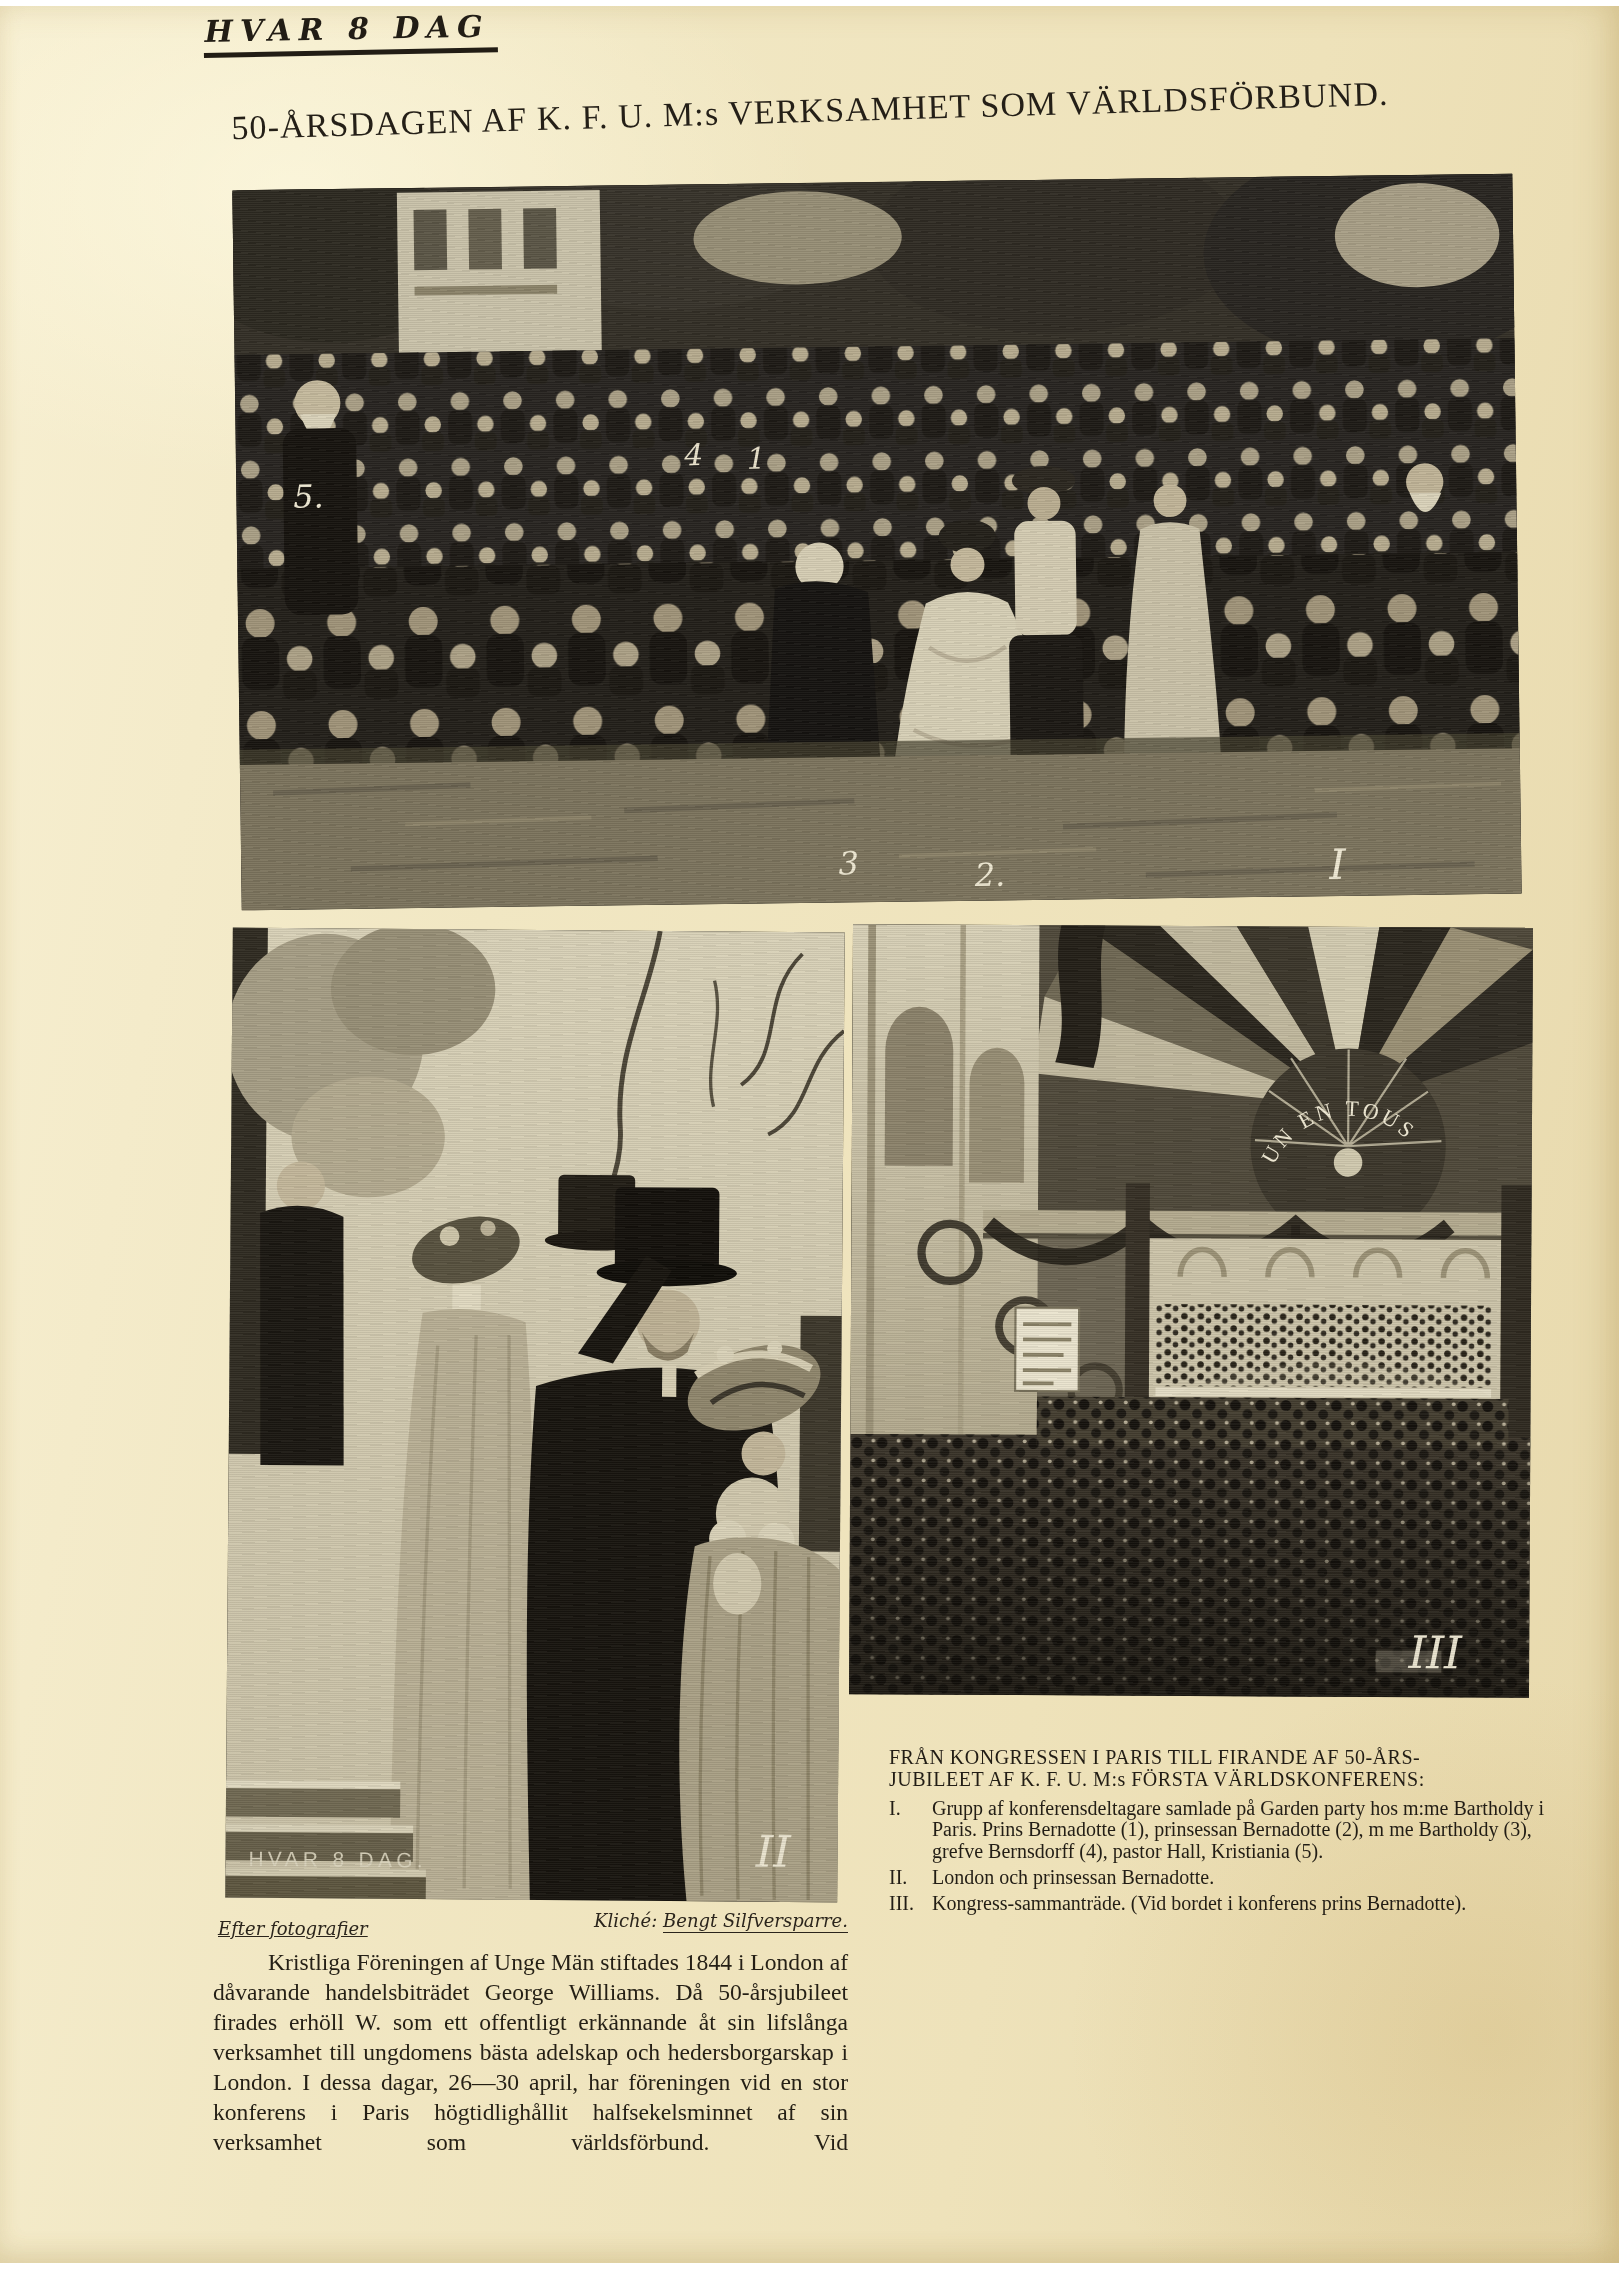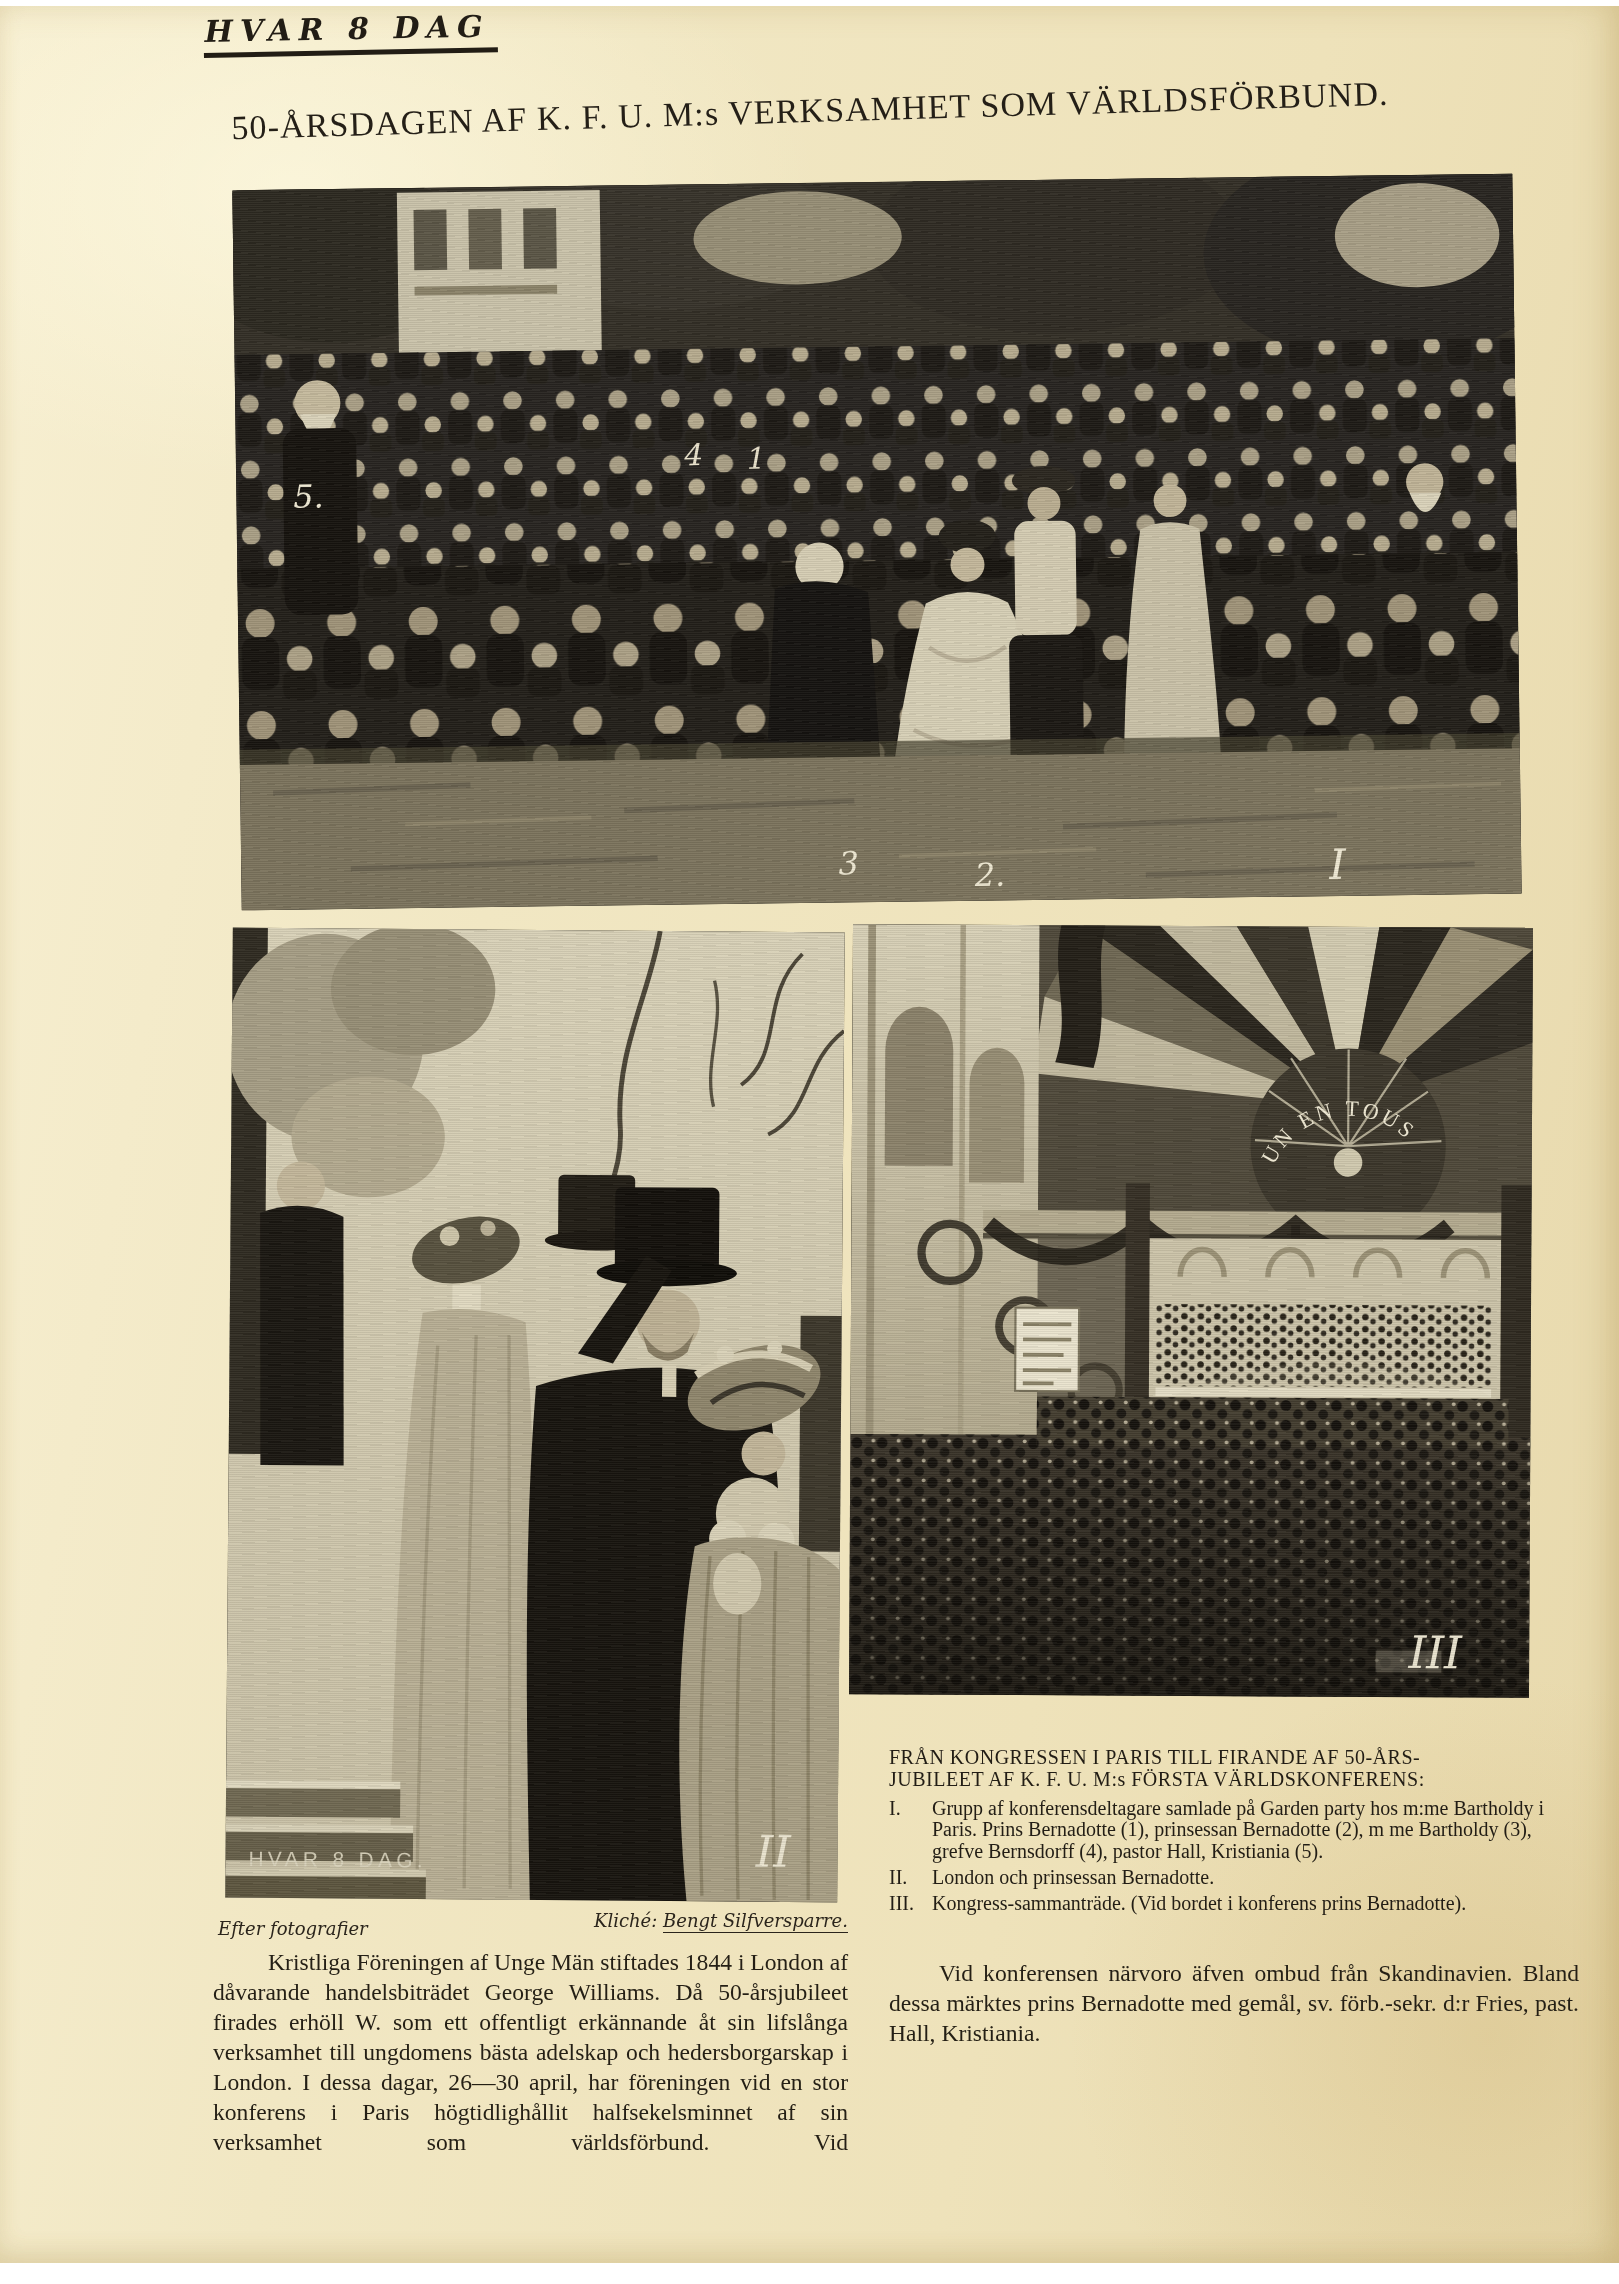--- a/index.html
+++ b/index.html
@@ -23,21 +23,21 @@
   .photo{position:absolute;overflow:hidden;background:#3c382e;}
   .photo svg{display:block;width:100%;height:100%;}
   .photo .halftone{position:absolute;inset:0;pointer-events:none;
       background-image:repeating-linear-gradient(0deg, rgba(20,16,10,.07) 0 1.1px, rgba(245,240,220,.05) 1.1px 2.2px);}
   #photo1{left:237px;top:182px;width:1280px;height:720px;transform:rotate(-0.75deg);}
   #photo2{left:229px;top:930px;width:612px;height:970px;transform:rotate(0.45deg);}
   #photo3{left:851px;top:926px;width:680px;height:770px;transform:rotate(0.3deg);}
   
   .credits{position:absolute;left:218px;top:1906px;width:630px;height:38px;
            font-family:"DejaVu Serif", serif;font-style:italic;font-size:18px;color:#2b251c;}
-  .credit-left{position:absolute;left:0;top:12px;}
+  .credit-left{position:absolute;left:0;top:12px;text-decoration:underline;}
   .credit-right{position:absolute;right:0;top:4px;}
   .credit-right .cliche-name{border-bottom:1.6px double #2b251c;padding-bottom:0.5px;}
   
   .caption{position:absolute;left:889px;top:1746px;width:690px;color:#221d15;}
   .cap-heading{font-size:20px;letter-spacing:0.5px;line-height:22px;font-weight:400;}
   .cap-items{margin-top:7.7px;font-size:20px;line-height:21.4px;}
   .cap-item{display:flex;margin-bottom:5px;}
   .cap-num{flex:0 0 43px;}
   .cap-text{flex:1;}
   
@@ -298,16 +298,15 @@
         <span class="cap-num">III.</span>
         <span class="cap-text">Kongress-sammanträde.  (Vid bordet i konferens prins Bernadotte).</span>
       </div>
     </div>
   </div>
 
   <div class="bodycol" id="body-left">
     <p>Kristliga Föreningen af Unge Män stiftades 1844 i London af dåvarande handelsbiträdet George Williams.  Då 50-årsjubileet firades erhöll W. som ett offentligt erkännande åt sin lifslånga verksamhet till ungdomens bästa adelskap och hedersborgarskap i London.  I dessa dagar, 26—30 april, har föreningen vid en stor konferens i Paris högtidlighållit halfsekelsminnet af sin verksamhet som världsförbund.  Vid</p>
   </div>
   <div class="bodycol" id="body-right">
-    <p class="indent">Vid konferensen närvoro äfven ombud från Skandinavien.  Bland dessa märktes prins Bernadotte med gemål, sv. förb.-sekr. d:r Fries, past. Hall, Kristiania.</p>
   </div>
 </div>
 
 
 </body></html>

